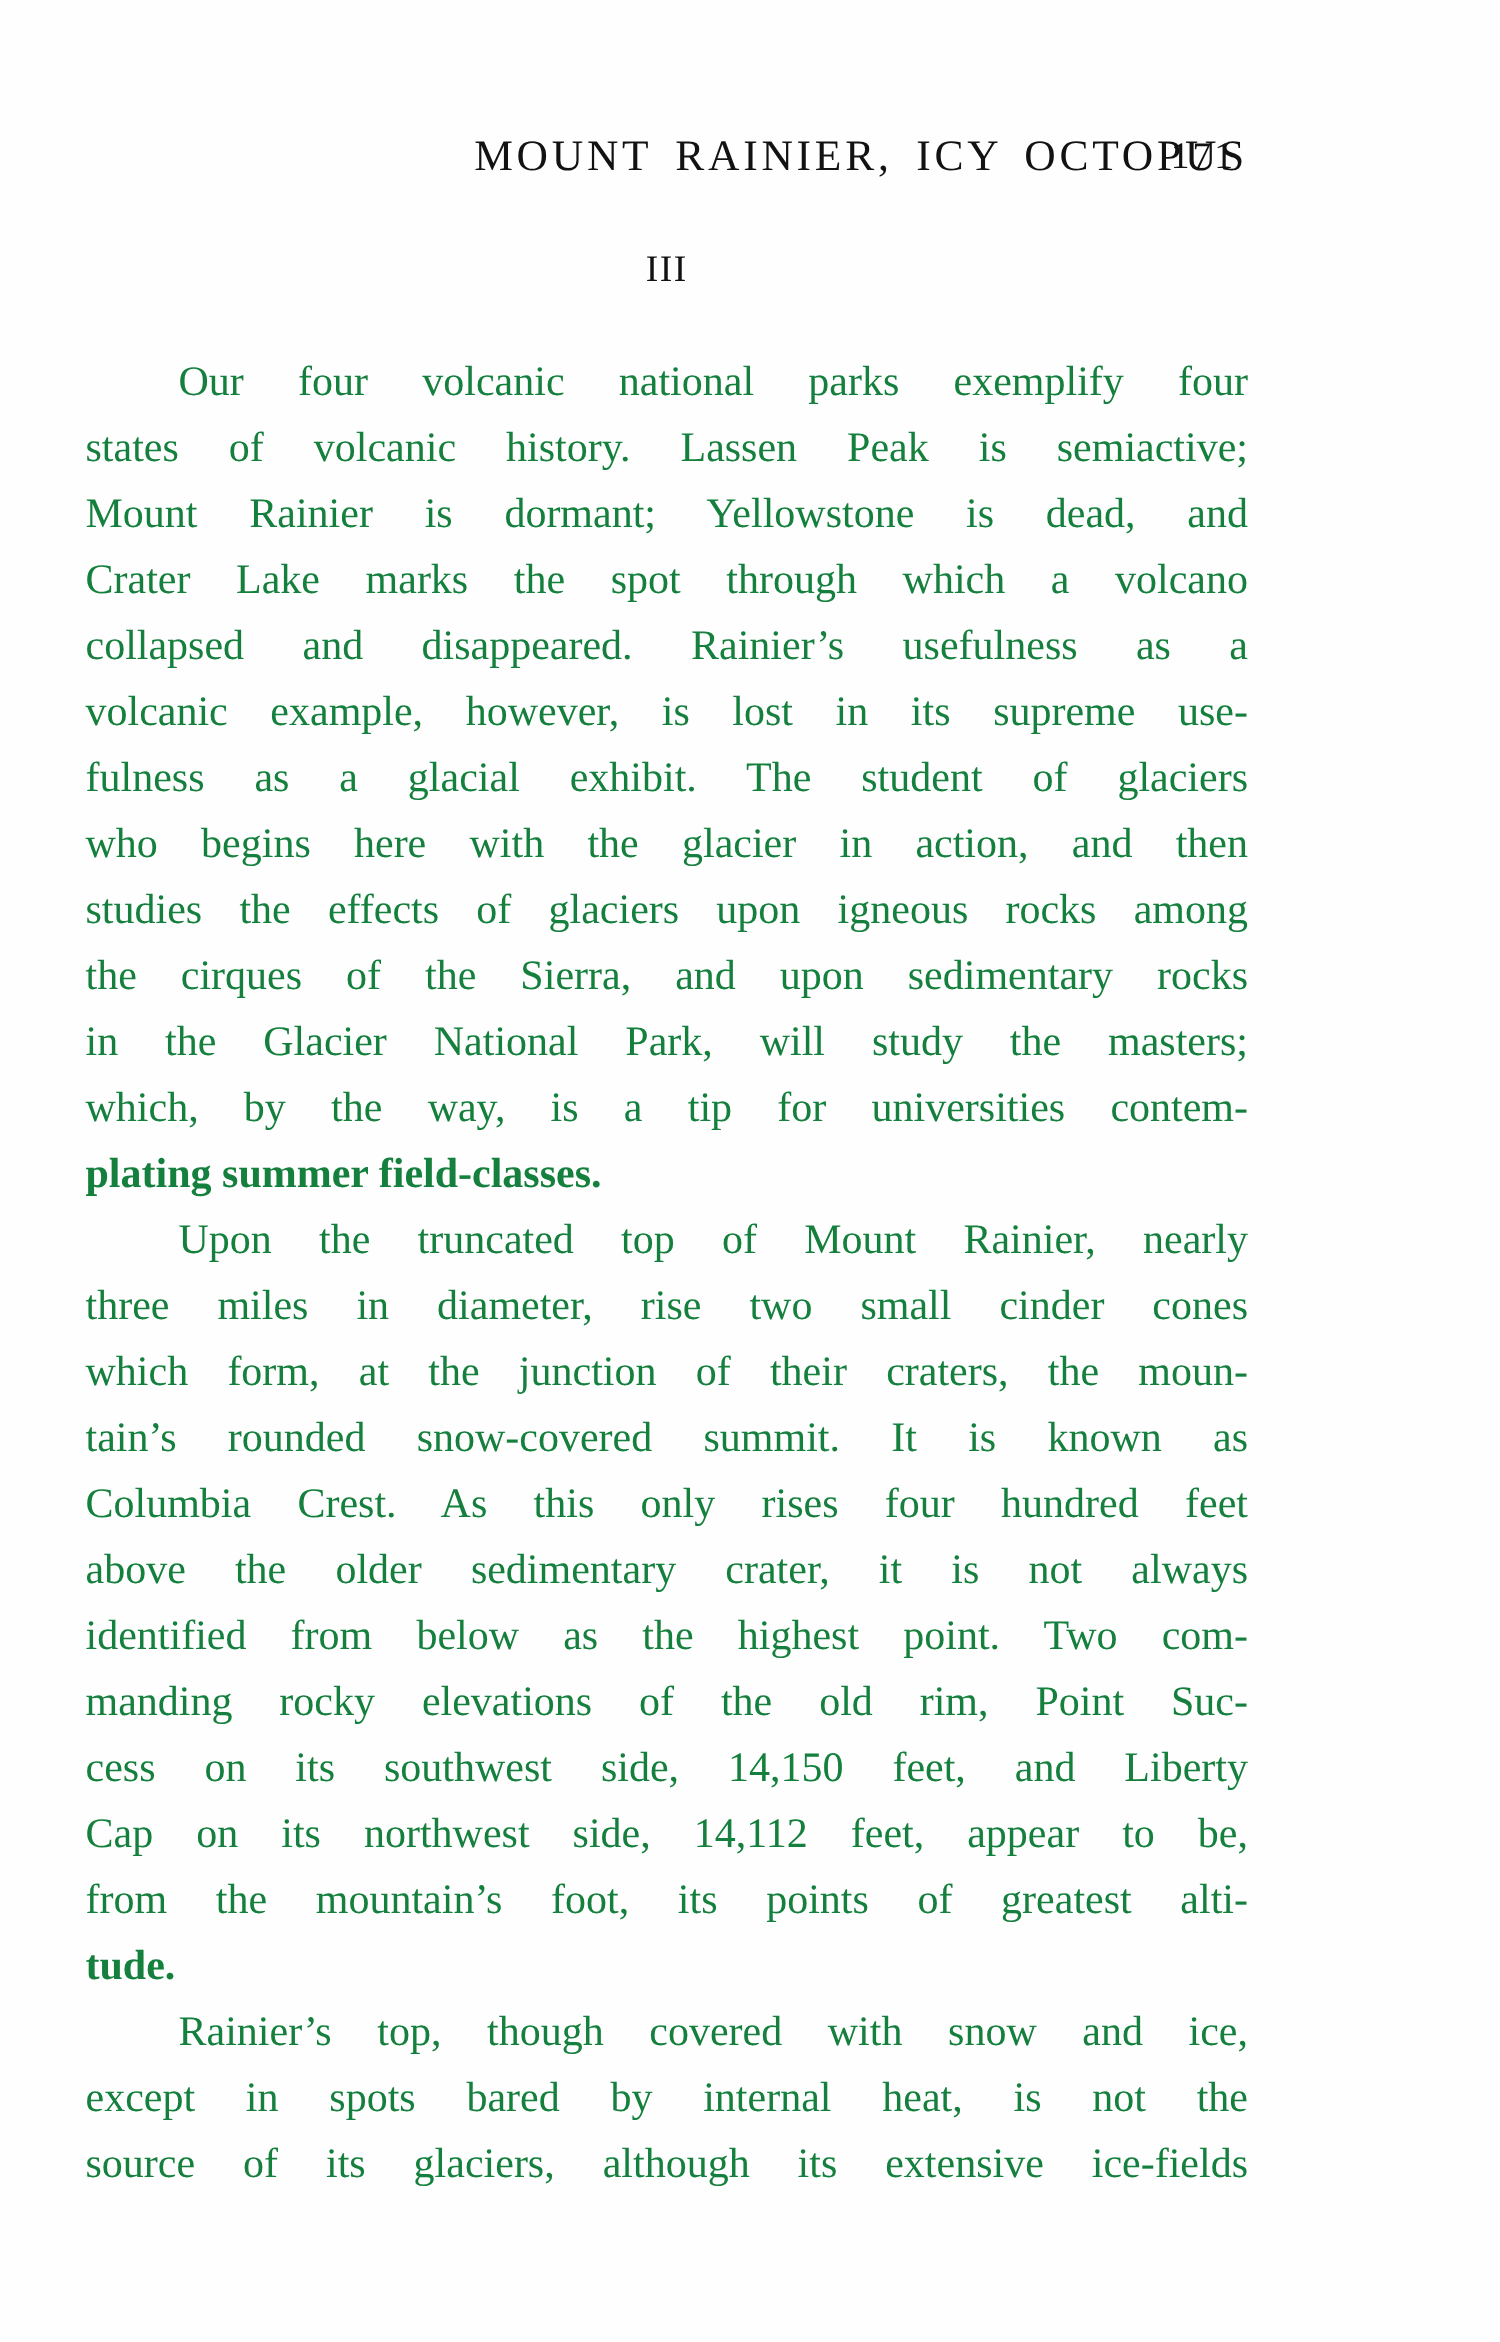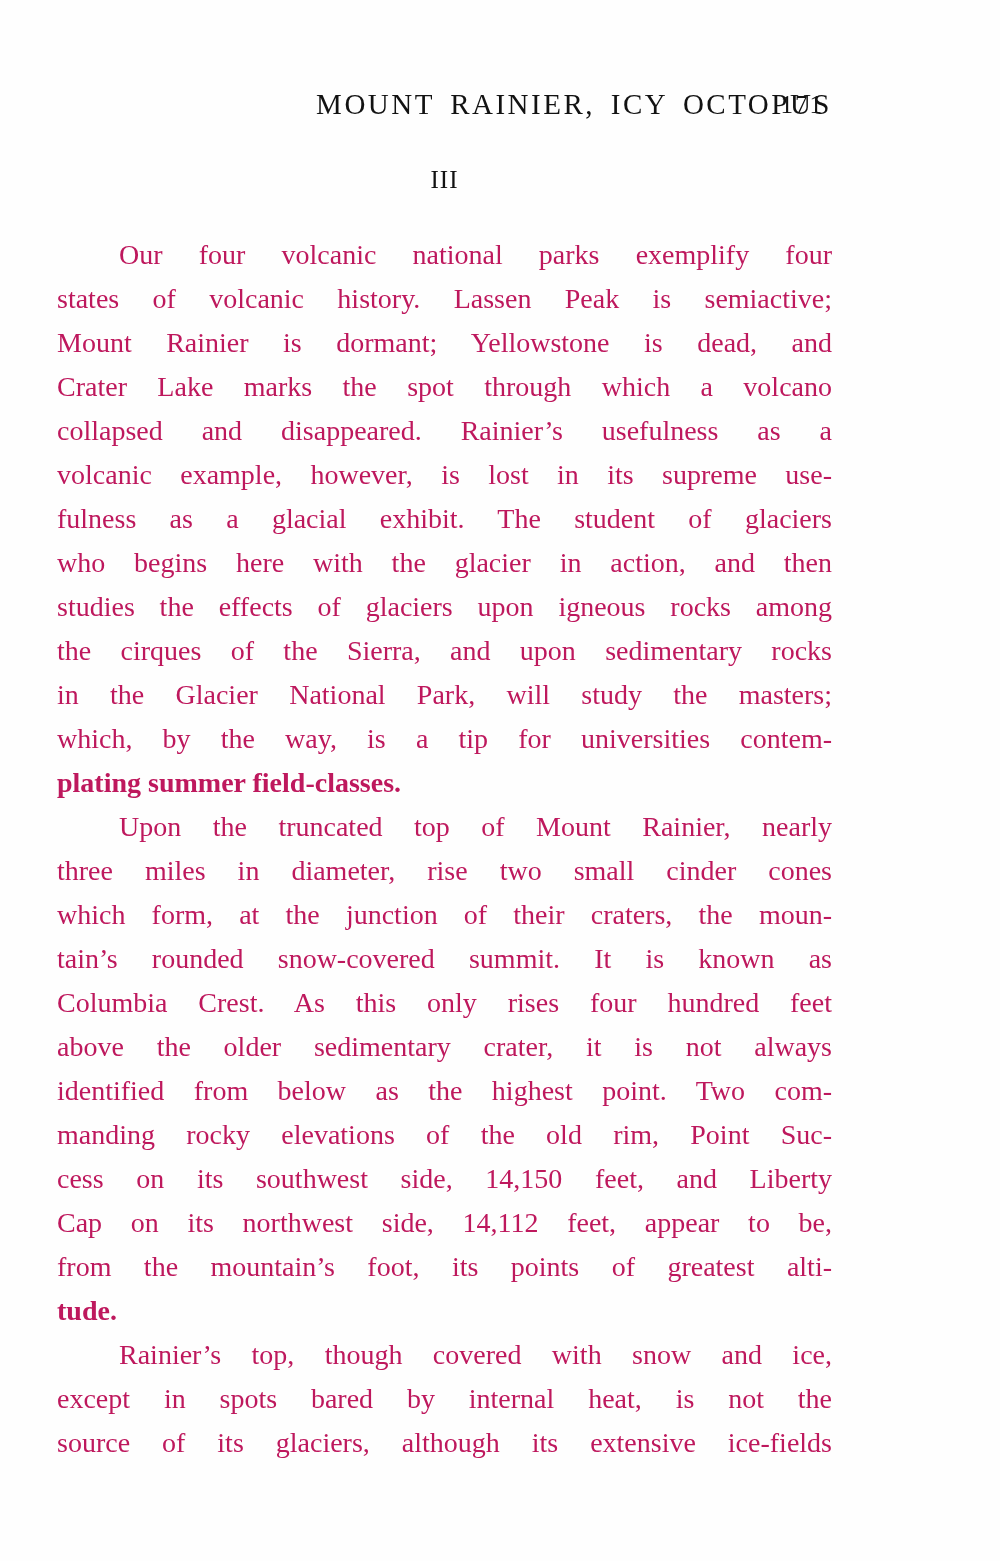--- a/index.html
+++ b/index.html
@@ -56,21 +56,21 @@
     letter-spacing: 1px;
     color: #121212;
   }
   .body-text {
     position: absolute;
     top: 233px;
     left: 57px;
     width: 775px;
     font-size: 28px;
     line-height: 44px;
-    color: #be185d;
+    color: #15803d;
   }
   .text-line {
     text-align: justify;
     text-align-last: justify;
     height: 44px;
     white-space: normal;
   }
   .text-line.indent {
     padding-left: 62px;
   }

